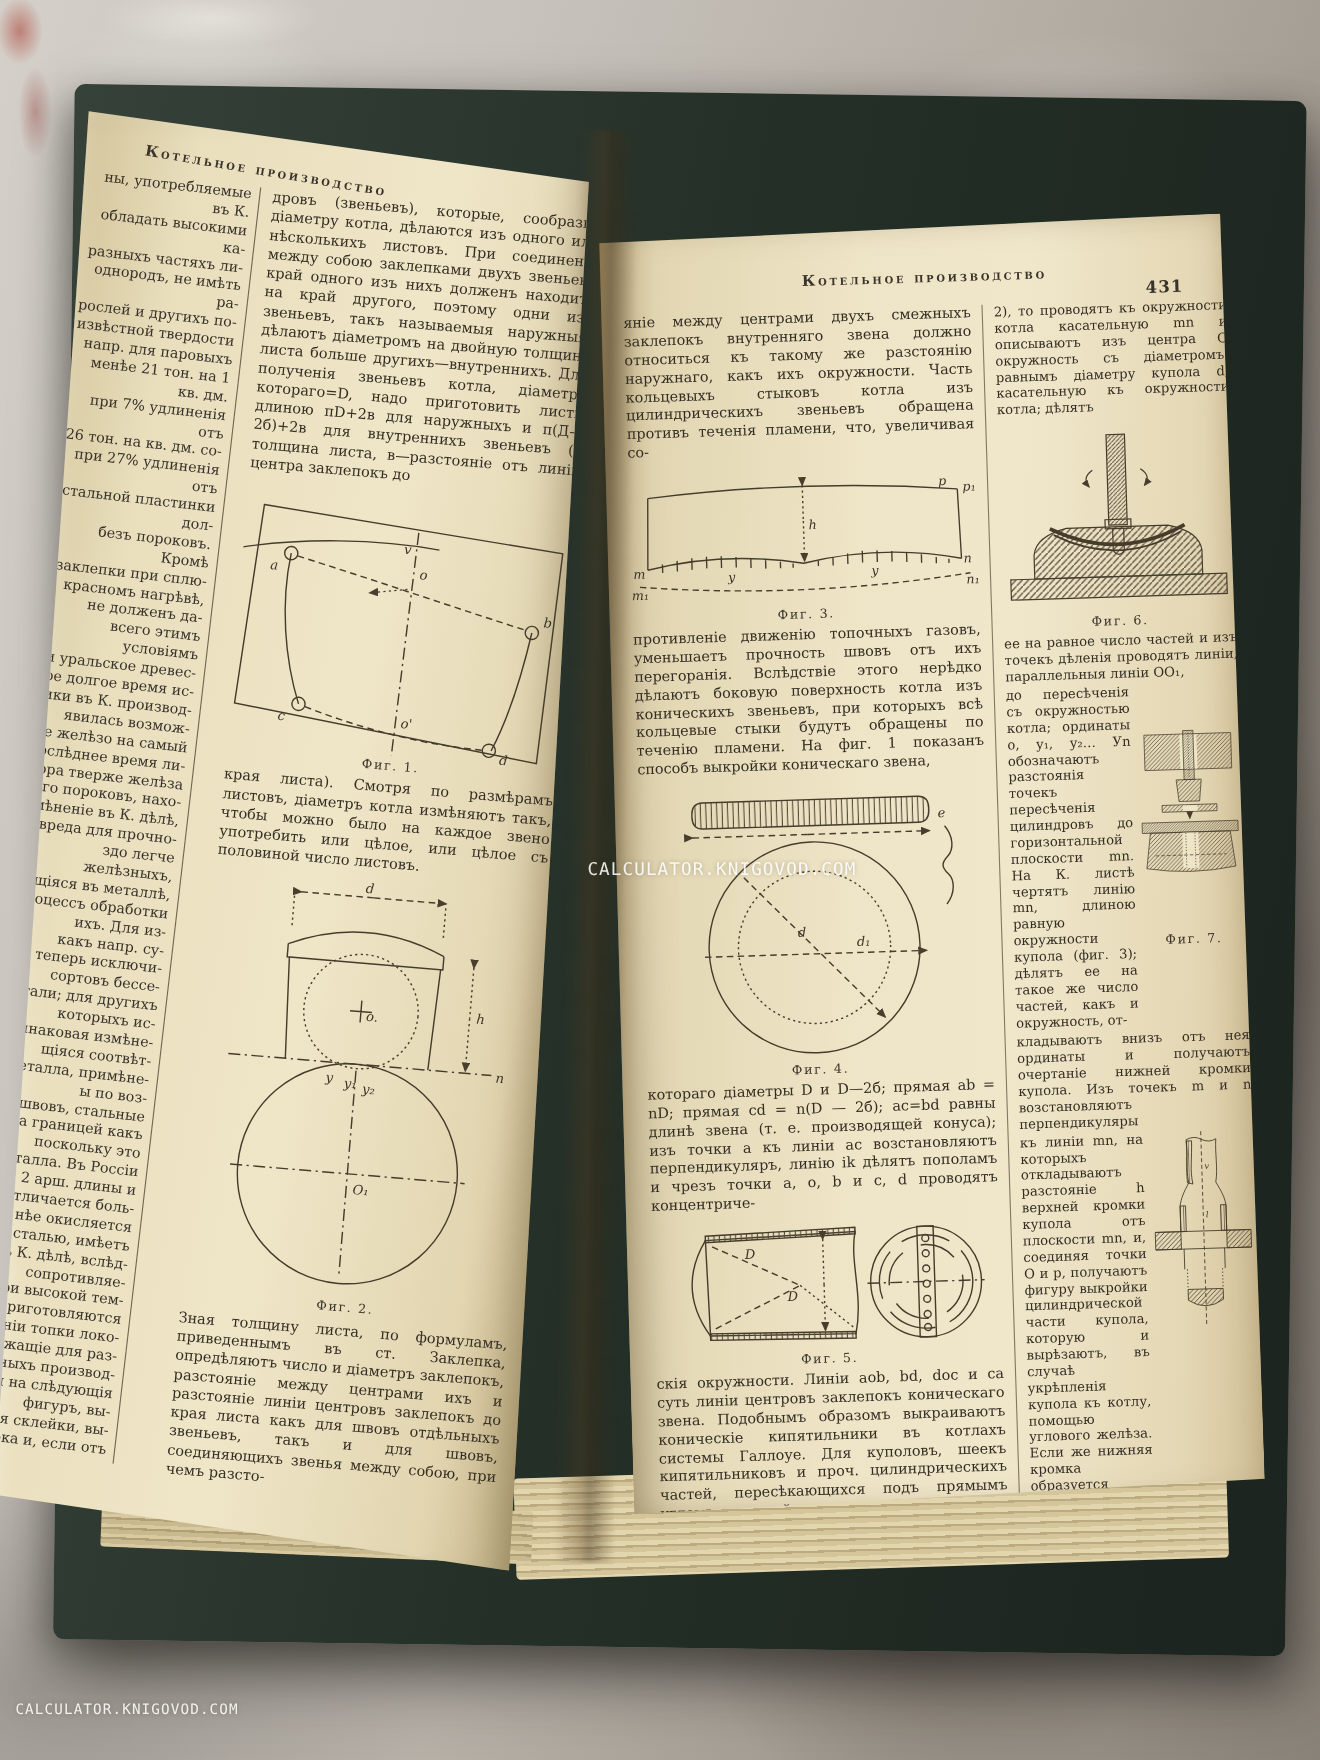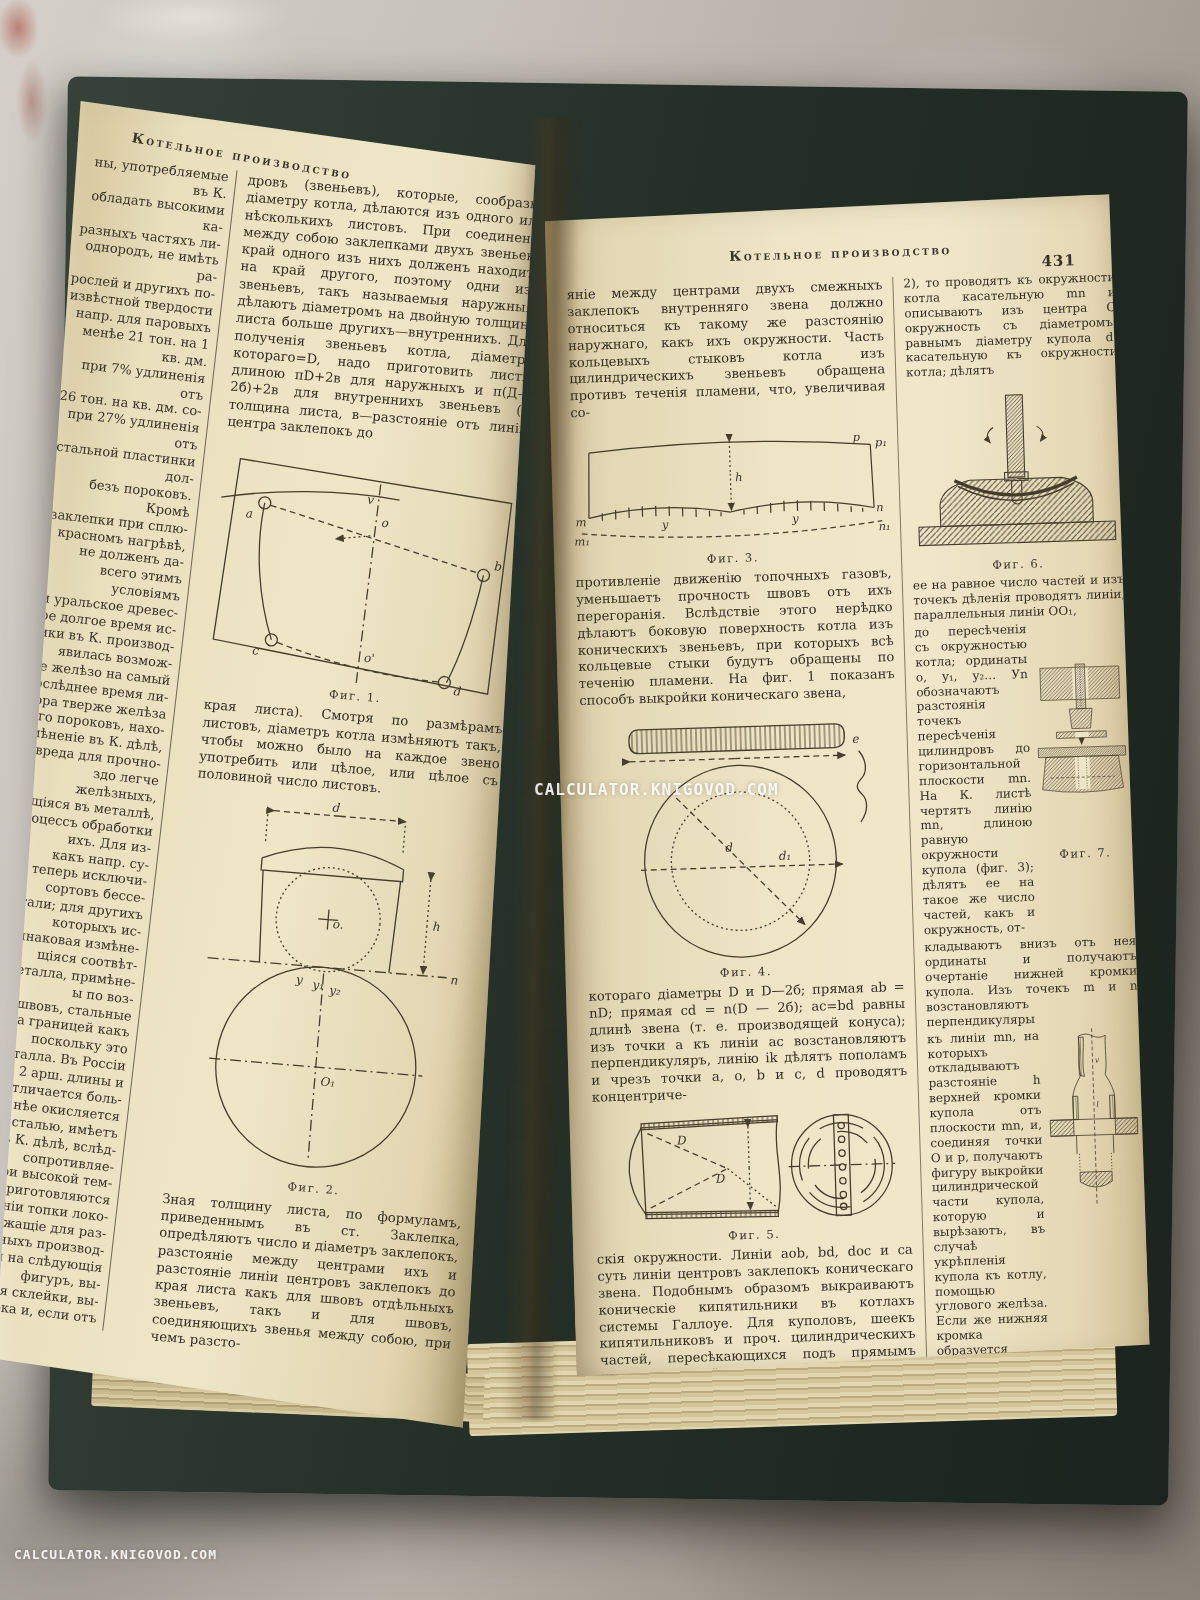--- a/index.html
+++ b/index.html
@@ -71,21 +71,21 @@
   .fig .fillh{fill:url(#hatch);}
   .fig .fillhd{fill:url(#hatchD);}
   .fig .fillv{fill:url(#vlines);}
   .fig .paper{fill:#eee4c6;stroke:none;}
   .fig .dark{fill:#453c2c;stroke:none;}
   .dash{stroke-dasharray:6 4;}
   .dot{stroke-dasharray:2 3;}
   .dashdot{stroke-dasharray:11 4 2 4;}
   
   .watermark{position:absolute;color:rgba(255,255,255,.88);font-family:"DejaVu Sans Mono",monospace;
-    font-weight:700;letter-spacing:1px;text-shadow:0 0 4px rgba(80,70,50,.35);}
+    font-weight:400;letter-spacing:1px;text-shadow:0 0 4px rgba(80,70,50,.35);}
   .wm-center{left:534px;top:780px;font-size:16px;}
   .wm-bottom{left:14px;top:1547px;font-size:13px;}
 </style>
 </head>
 <body>
 
 <svg width="0" height="0" style="position:absolute">
   <defs>
     <pattern id="hatch" width="7" height="7" patternUnits="userSpaceOnUse">
       <path d="M0,7 L7,0" stroke="#5a5140" stroke-width="1.4"></path>

